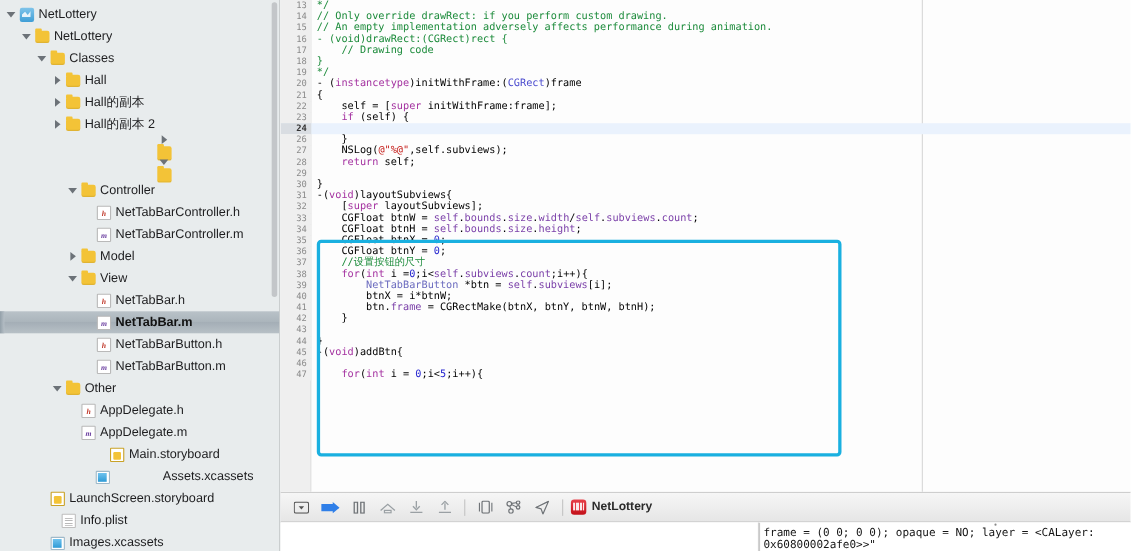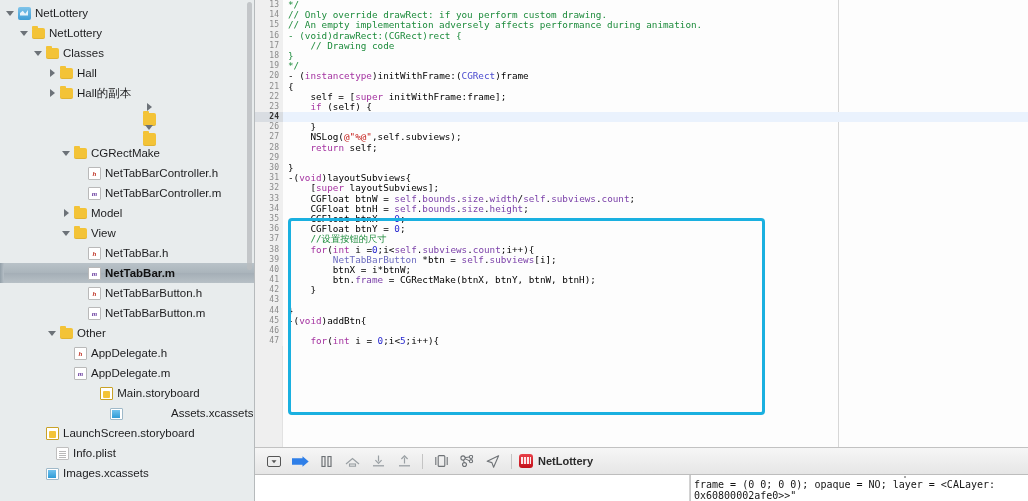--- a/index.html
+++ b/index.html
@@ -241,34 +241,39 @@
         <div class="nav-row" style="padding-left: 48px;">
           <span class="twist closed"></span>
           <span class="icon ic-folder"></span>
           <span class="nav-label">Hall</span>
         </div>
         <div class="nav-row" style="padding-left: 48px;">
           <span class="twist closed"></span>
           <span class="icon ic-folder"></span>
           <span class="nav-label">Hall的副本</span>
         </div>
+        <div class="nav-row" style="padding-left: 48px;">
+          <span class="twist closed"></span>
+          <span class="icon ic-folder"></span>
+          <span class="nav-label">Hall的副本 2</span>
+        </div>
         <div class="nav-row" style="padding-left: 48px; flex-direction: column;">
           <span class="twist closed"></span>
           <span class="icon ic-folder"></span>
           <span class="nav-label">Hall的副本 3</span>
         </div>
         <div class="nav-row" style="padding-left: 48px; flex-direction: column;">
           <span class="twist open"></span>
           <span class="icon ic-folder"></span>
           <span class="nav-label">Main</span>
         </div>
         <div class="nav-row" style="padding-left: 62px;">
           <span class="twist open"></span>
           <span class="icon ic-folder"></span>
-          <span class="nav-label">CGRectMake</span>
+          <span class="nav-label">Controller</span>
         </div>
         <div class="nav-row" style="padding-left: 76px;">
           <span class="twist "></span>
           <span class="icon ic-file h">h</span>
           <span class="nav-label">NetTabBarController.h</span>
         </div>
         <div class="nav-row" style="padding-left: 76px;">
           <span class="twist "></span>
           <span class="icon ic-file m">m</span>
           <span class="nav-label">NetTabBarController.m</span>
@@ -316,21 +321,21 @@
         <div class="nav-row" style="padding-left: 62px;">
           <span class="twist "></span>
           <span class="icon ic-file m">m</span>
           <span class="nav-label">AppDelegate.m</span>
         </div>
         <div class="nav-row" style="padding-left: 34px; justify-content: center;">
           <span class="twist "></span>
           <span class="icon ic-sb"></span>
           <span class="nav-label">Main.storyboard</span>
         </div>
-        <div class="nav-row" style="padding-left: 54px; gap: 44px;">
+        <div class="nav-row" style="padding-left: 31px; gap: 44px;">
           <span class="twist "></span>
           <span class="icon ic-xcassets"></span>
           <span class="nav-label">Assets.xcassets</span>
         </div>
         <div class="nav-row" style="padding-left: 34px;">
           <span class="twist "></span>
           <span class="icon ic-sb"></span>
           <span class="nav-label">LaunchScreen.storyboard</span>
         </div>
         <div class="nav-row" style="padding-left: 44px;">

